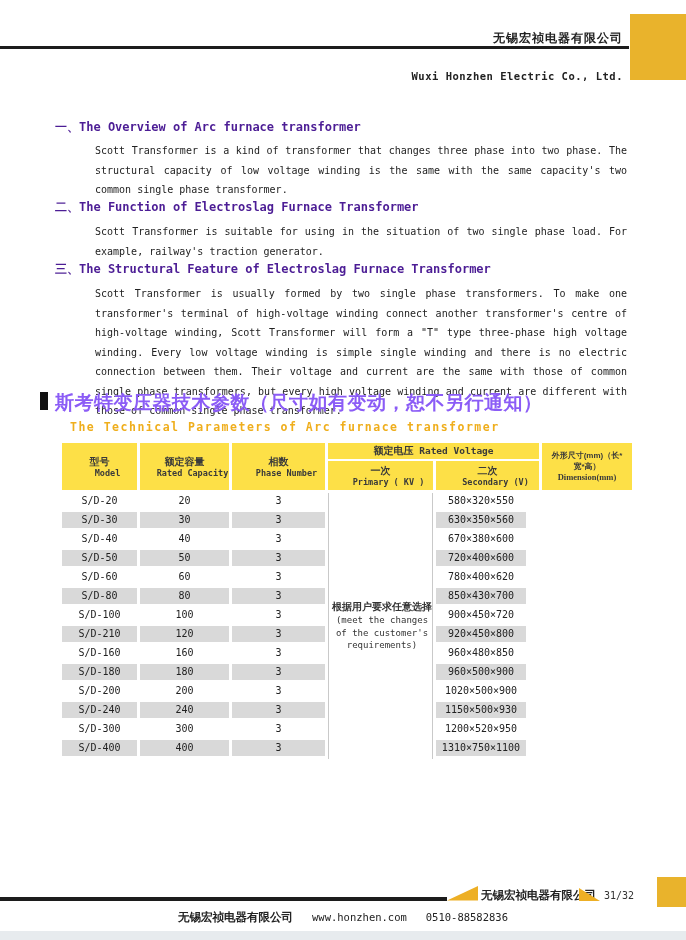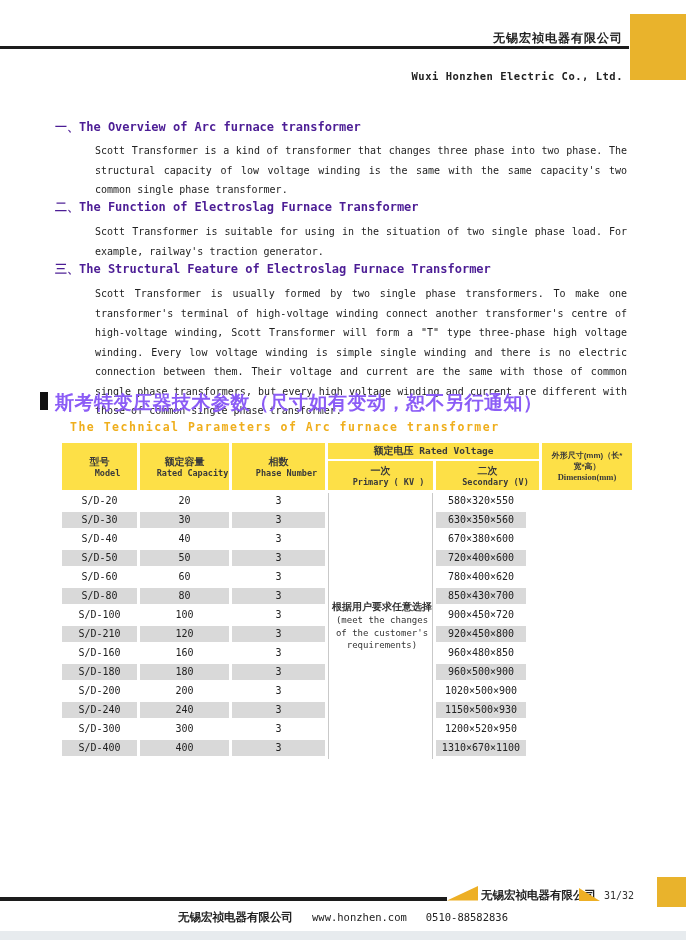--- a/index.html
+++ b/index.html
@@ -183,21 +183,21 @@
         <div class="cell alt">720×400×600</div>
         <div class="cell">780×400×620</div>
         <div class="cell alt">850×430×700</div>
         <div class="cell">900×450×720</div>
         <div class="cell alt">920×450×800</div>
         <div class="cell">960×480×850</div>
         <div class="cell alt">960×500×900</div>
         <div class="cell">1020×500×900</div>
         <div class="cell alt">1150×500×930</div>
         <div class="cell">1200×520×950</div>
-        <div class="cell alt">1310×670×1100</div>
+        <div class="cell alt">1310×750×1100</div>
       </div>
   </div>
 </div>
 
 <div class="ft-rule"></div>
 <div class="ft-tri1"></div>
 <div class="ft-cn">无锡宏祯电器有限公司</div>
 <div class="ft-tri2"></div>
 <div class="ft-page">31/32</div>
 <div class="tab-bot"></div>

